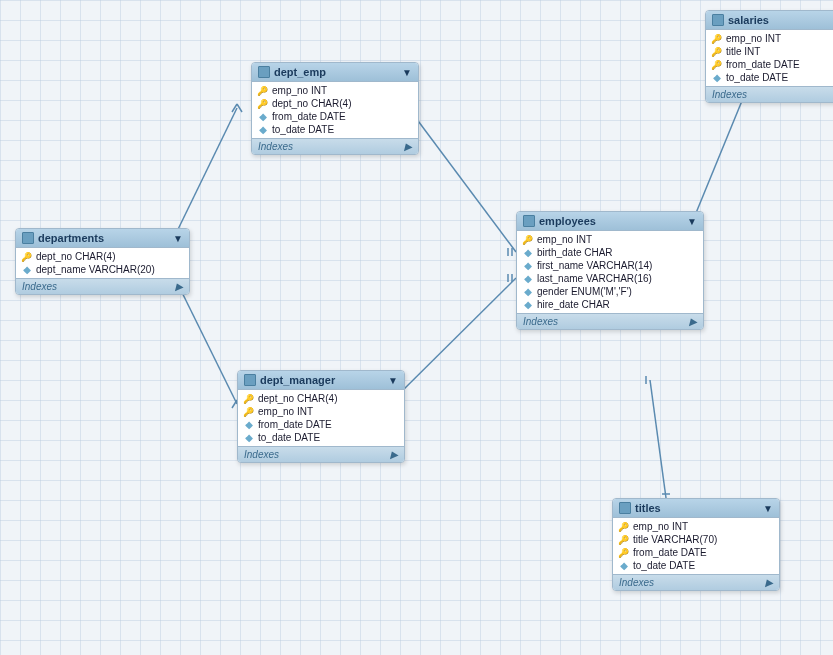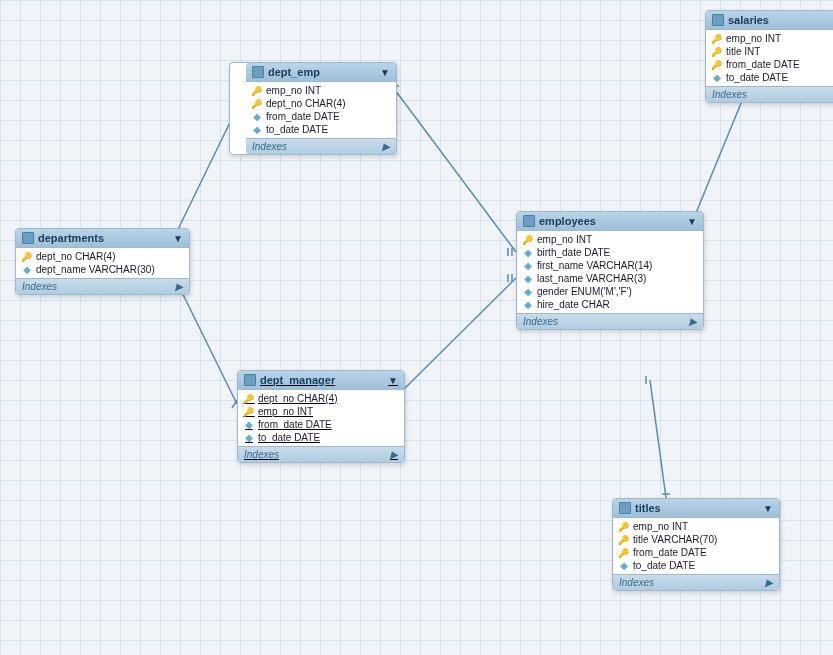--- a/index.html
+++ b/index.html
@@ -177,30 +177,30 @@
     <span>departments</span>
     <span class="table-header-arrow">▼</span>
   </div>
   <div class="table-body">
     <div class="table-row">
       <span class="key-icon key-yellow">🔑</span>
       <span class="field-name">dept_no CHAR(4)</span>
     </div>
     <div class="table-row">
       <span class="key-icon key-diamond">◆</span>
-      <span class="field-name">dept_name VARCHAR(30)</span>
-    </div>
-  </div>
-  <div class="table-indexes">
-    <span>Indexes</span>
-    <span>▶</span>
-  </div>
-</div>
-
-<div class="table-box" style="left:229px; top:62px; min-width:168px;padding-left:16px;">
+      <span class="field-name">dept_name VARCHAR(20)</span>
+    </div>
+  </div>
+  <div class="table-indexes">
+    <span>Indexes</span>
+    <span>▶</span>
+  </div>
+</div>
+
+<div class="table-box" style="left:251px; top:62px; min-width:168px;">
   <div class="table-header">
     <div class="table-header-icon"></div>
     <span>dept_emp</span>
     <span class="table-header-arrow">▼</span>
   </div>
   <div class="table-body">
     <div class="table-row">
       <span class="key-icon key-yellow">🔑</span>
       <span class="field-name">emp_no INT</span>
     </div>
@@ -216,21 +216,21 @@
       <span class="key-icon key-diamond">◆</span>
       <span class="field-name">to_date DATE</span>
     </div>
   </div>
   <div class="table-indexes">
     <span>Indexes</span>
     <span>▶</span>
   </div>
 </div>
 
-<div class="table-box" style="left:237px; top:370px; min-width:168px;text-decoration:underline;">
+<div class="table-box" style="left:237px; top:370px; min-width:168px;">
   <div class="table-header">
     <div class="table-header-icon"></div>
     <span>dept_manager</span>
     <span class="table-header-arrow">▼</span>
   </div>
   <div class="table-body">
     <div class="table-row">
       <span class="key-icon key-yellow">🔑</span>
       <span class="field-name">dept_no CHAR(4)</span>
     </div>
@@ -259,29 +259,29 @@
     <span>employees</span>
     <span class="table-header-arrow">▼</span>
   </div>
   <div class="table-body">
     <div class="table-row">
       <span class="key-icon key-yellow">🔑</span>
       <span class="field-name">emp_no INT</span>
     </div>
     <div class="table-row">
       <span class="key-icon key-diamond">◆</span>
-      <span class="field-name">birth_date DATE</span>
+      <span class="field-name">birth_date CHAR</span>
     </div>
     <div class="table-row">
       <span class="key-icon key-diamond">◆</span>
       <span class="field-name">first_name VARCHAR(14)</span>
     </div>
     <div class="table-row">
       <span class="key-icon key-diamond">◆</span>
-      <span class="field-name">last_name VARCHAR(3)</span>
+      <span class="field-name">last_name VARCHAR(16)</span>
     </div>
     <div class="table-row">
       <span class="key-icon key-diamond">◆</span>
       <span class="field-name">gender ENUM('M','F')</span>
     </div>
     <div class="table-row">
       <span class="key-icon key-diamond">◆</span>
       <span class="field-name">hire_date CHAR</span>
     </div>
   </div>

